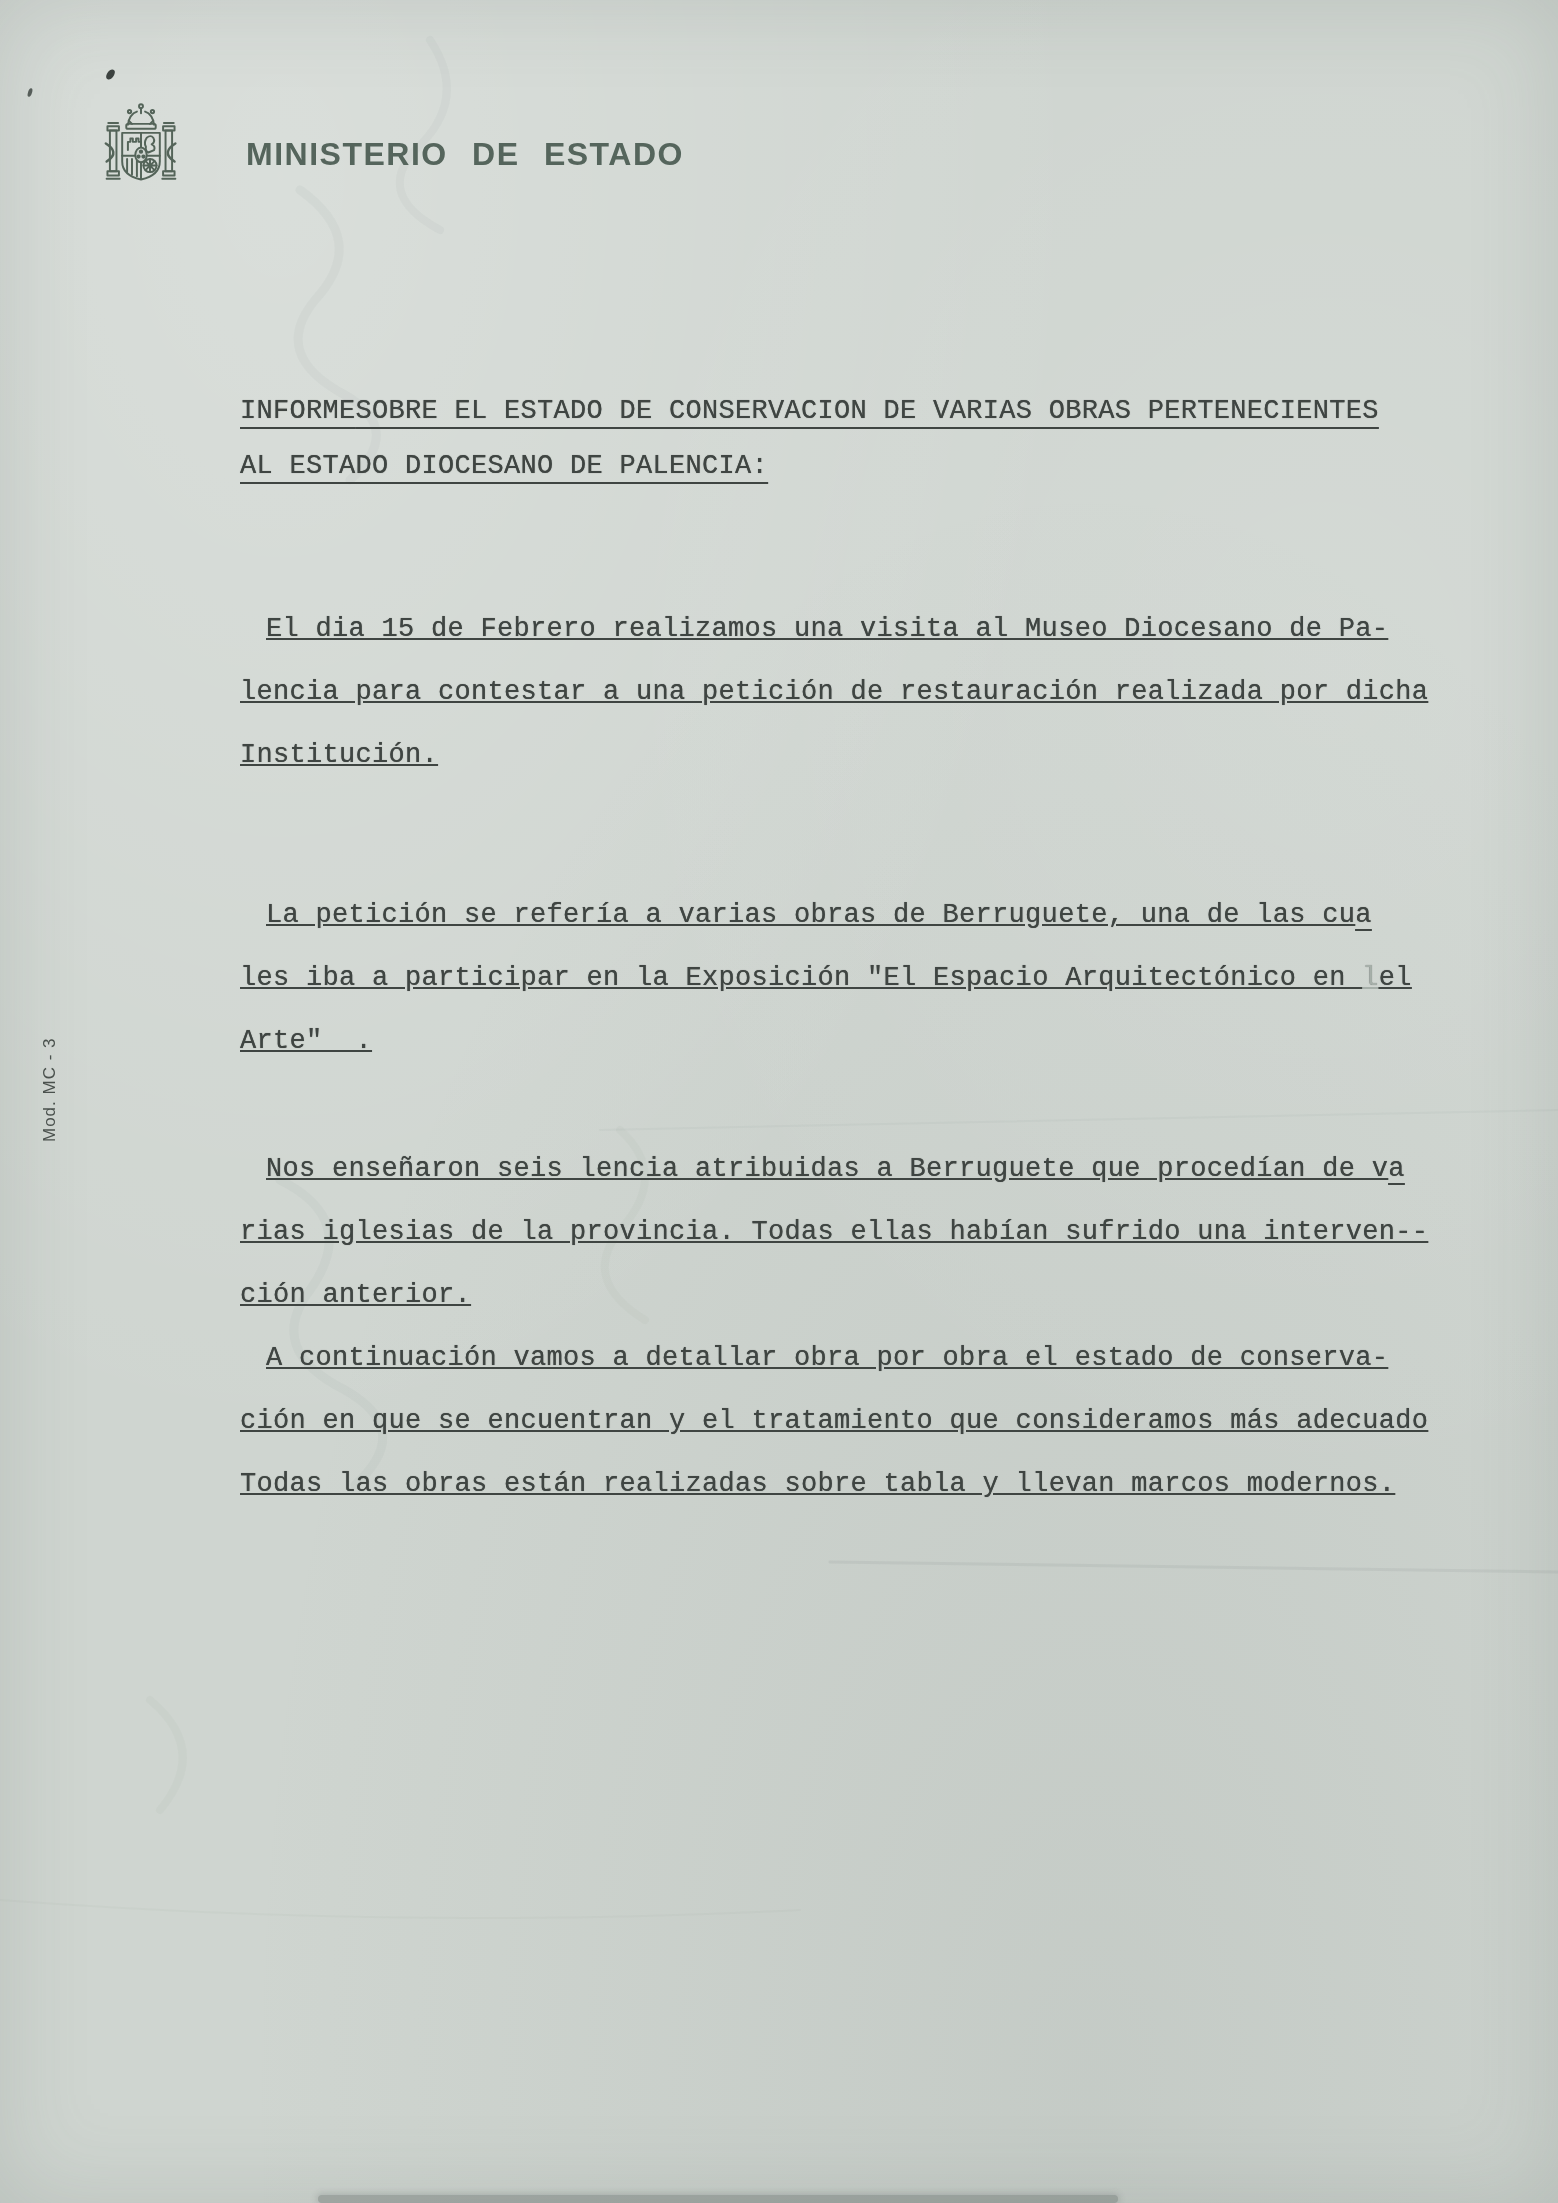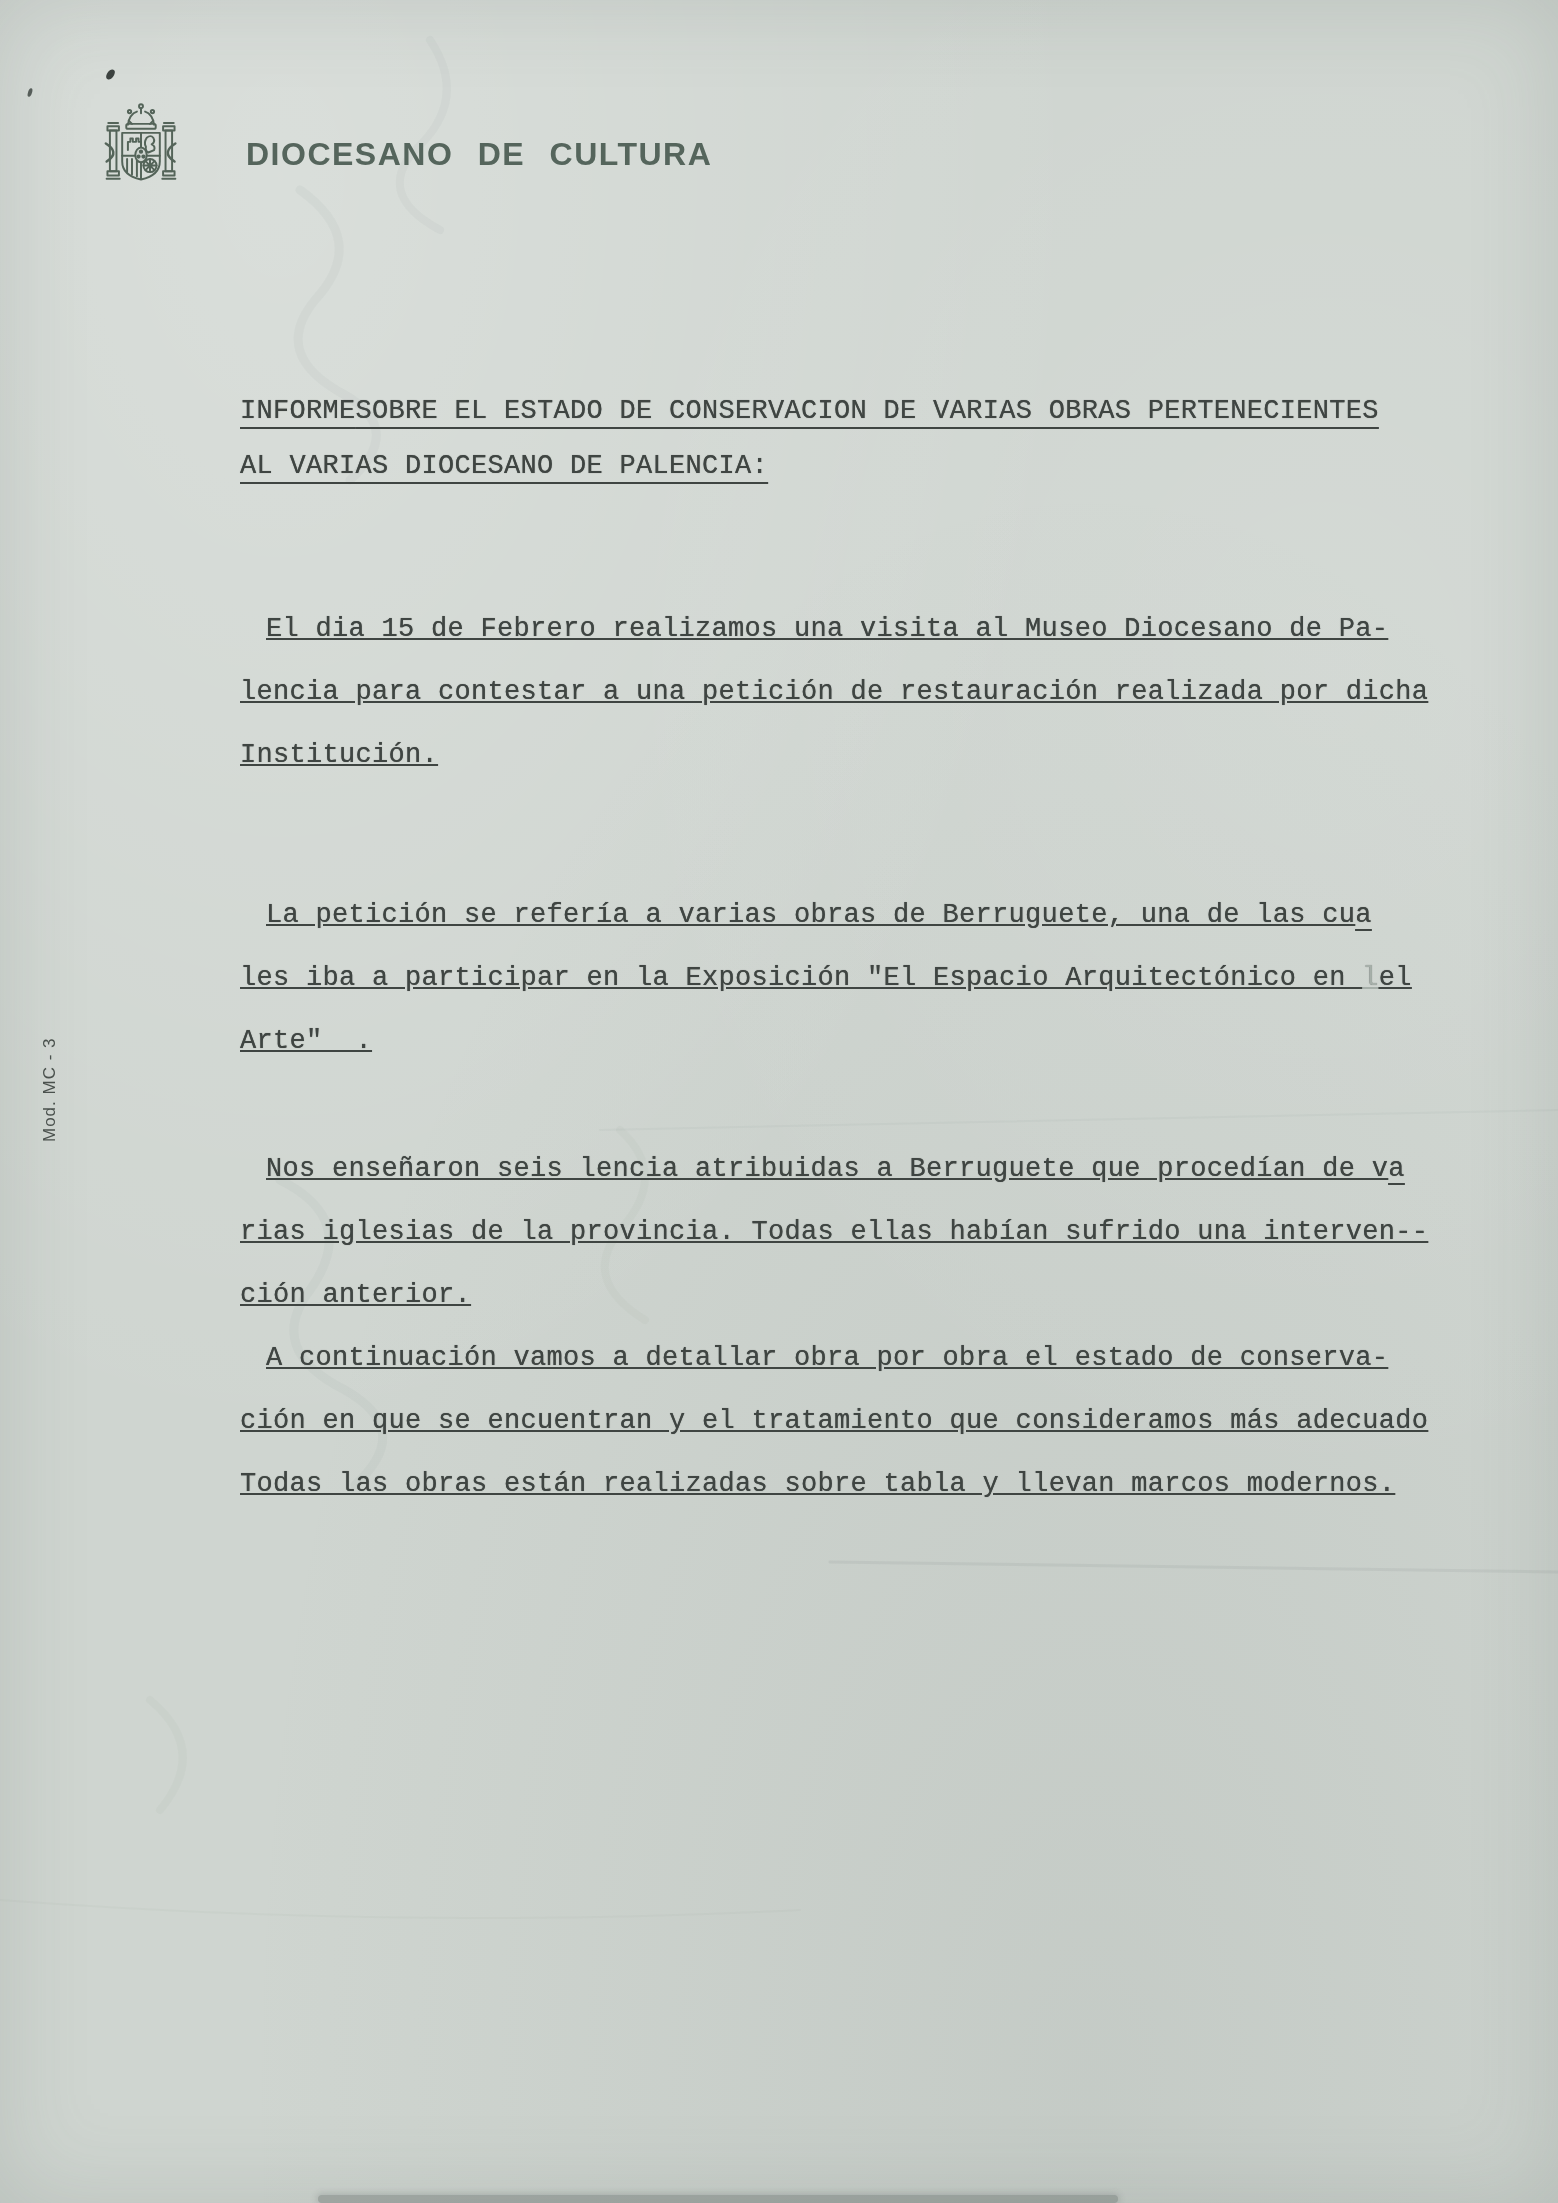--- a/index.html
+++ b/index.html
@@ -131,27 +131,27 @@
 
       <path d="M83,27 h12"></path>
       <rect x="82" y="31" width="14" height="5"></rect>
       <rect x="85" y="36" width="8" height="50"></rect>
       <rect x="82" y="86" width="14" height="5"></rect>
       <path d="M81,95 h16"></path>
       <path d="M97,52 C87,58 83,66 96,74" stroke-width="3"></path>
     </g>
   </svg>
 
-  <div class="ministry">DIOCESANO DE CULTURA</div>
+  <div class="ministry">MINISTERIO DE ESTADO</div>
 
   <div class="formcode">Mod. MC - 3</div>
 
   <div class="title">
     <div class="line"><span class="tu">INFORME</span><span class="tu tgap">SOBRE EL ESTADO DE CONSERVACION DE VARIAS OBRAS PERTENECIENTES</span></div>
-    <div class="line"><span class="tu">AL VARIAS DIOCESANO DE PALENCIA:</span></div>
+    <div class="line"><span class="tu">AL ESTADO DIOCESANO DE PALENCIA:</span></div>
   </div>
 
   <div class="para p1">
     <div class="line indent"><span>El dia 15 de Febrero realizamos una visita al Museo Diocesano de Pa-</span></div>
     <div class="line"><span>lencia para contestar a una petición de restauración realizada por dicha</span></div>
     <div class="line"><span>Institución.</span></div>
   </div>
 
   <div class="para p2">
     <div class="line indent"><span>La petición se refería a varias obras de Berruguete, una de las cu</span><span class="cont">a</span></div>

